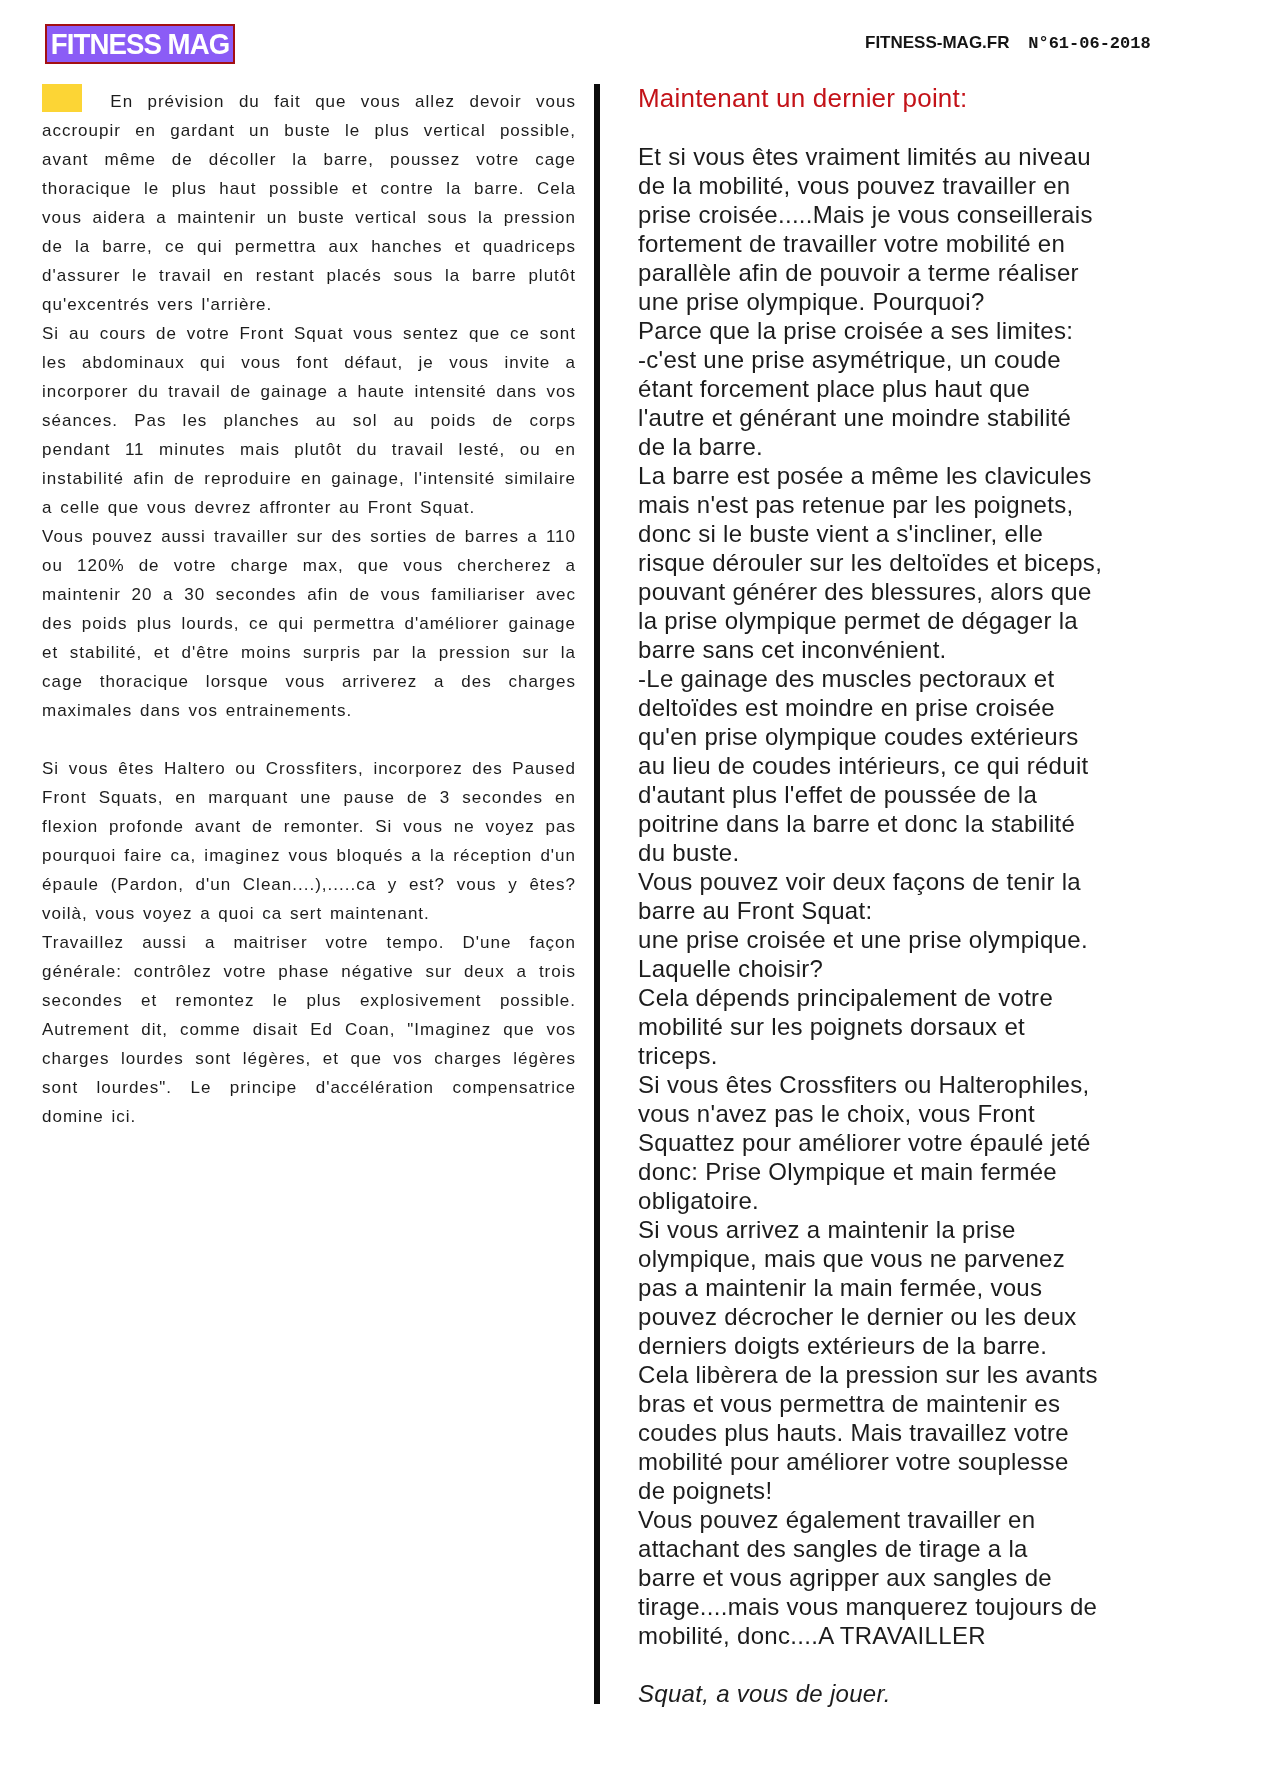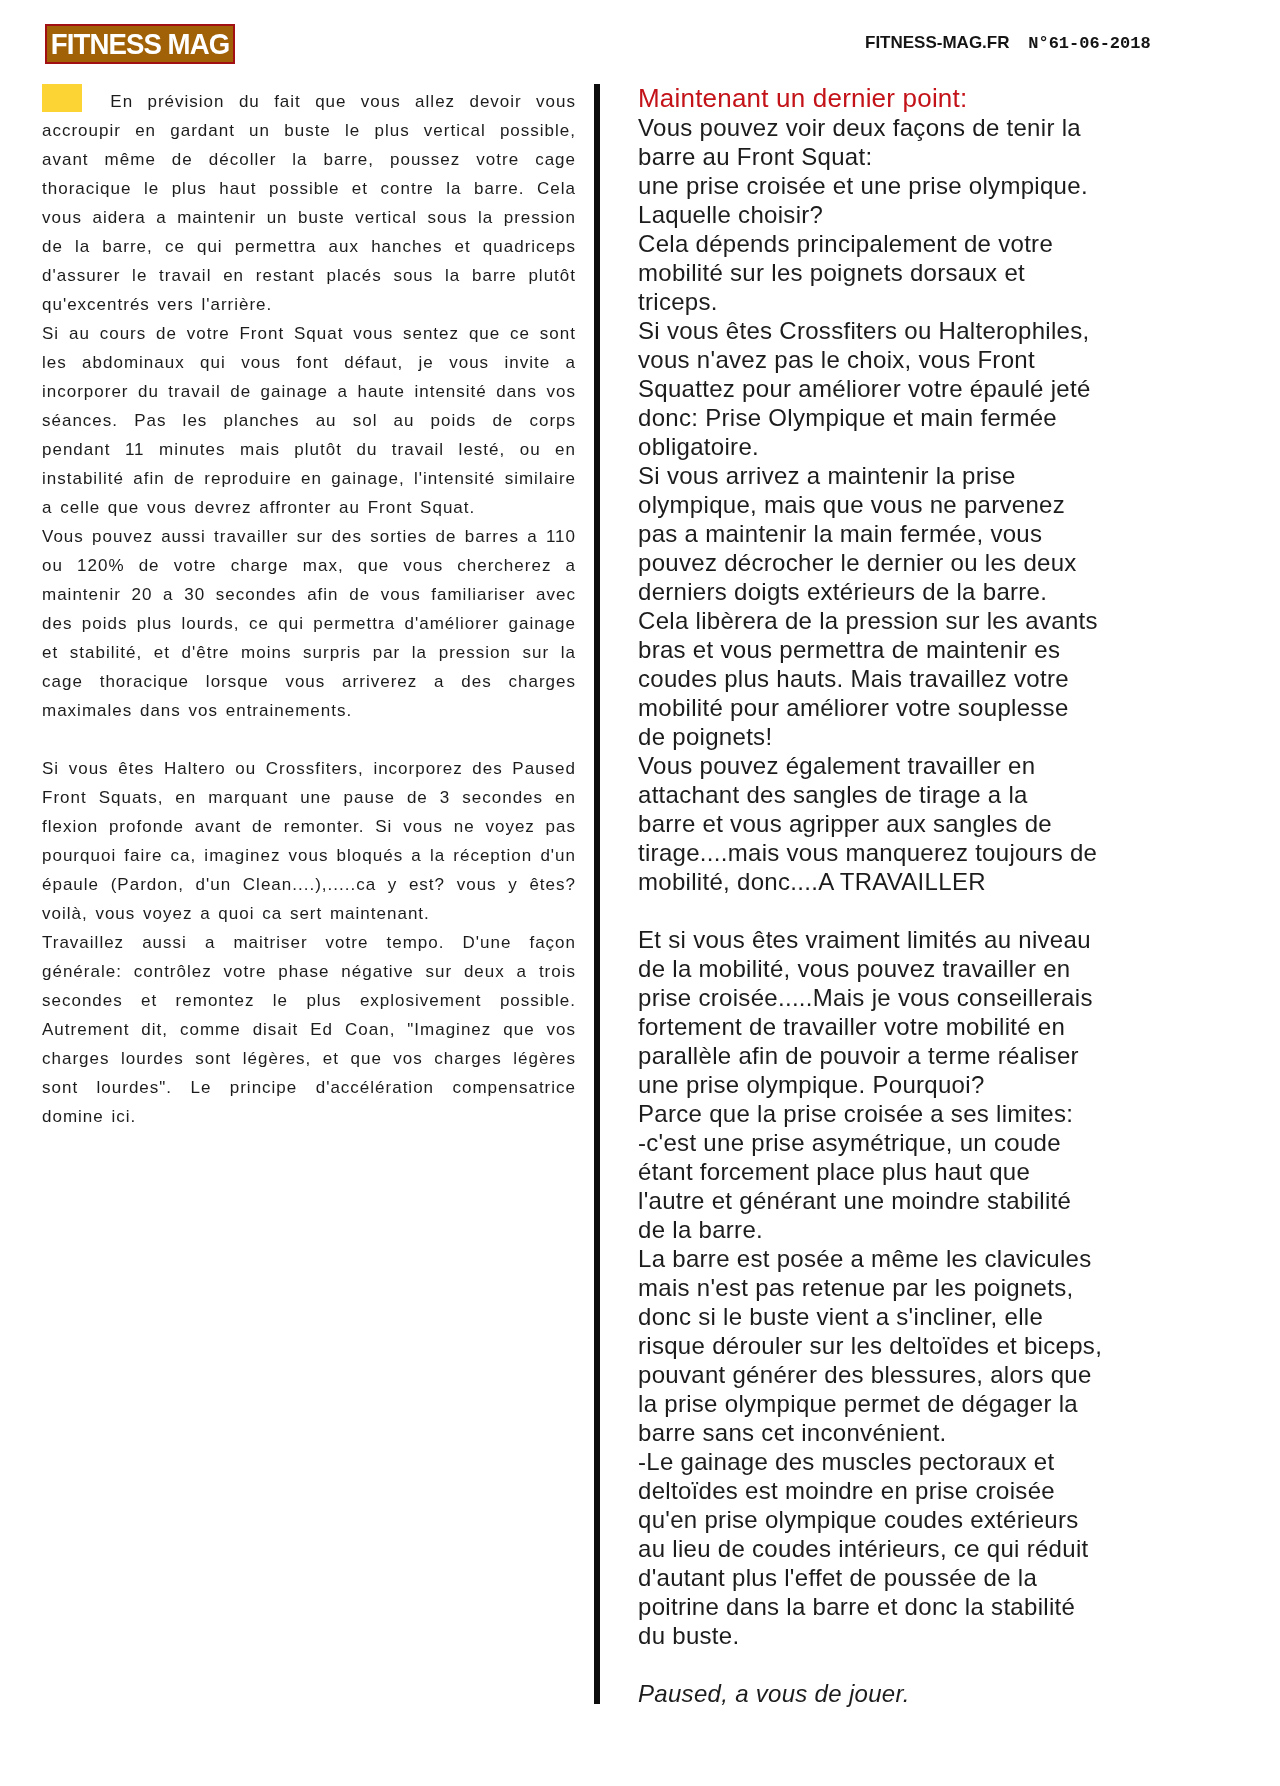--- a/index.html
+++ b/index.html
@@ -10,21 +10,21 @@
     font-family: "Liberation Sans", sans-serif;
     color: #1c1c1c;
     overflow: hidden;
   }
 
   
   .header { position: absolute; top: 0; left: 0; width: 1280px; height: 80px; background: #ffffff; }
   .logo-box {
     position: absolute; left: 45px; top: 24px;
     width: 190px; height: 40px;
-    background: #a16207;
+    background: #8b5cf6;
     display: flex; align-items: center; justify-content: center;
     box-shadow: inset 0 0 0 2px #a31013;
   }
   .logo-text {
     color: #ffffff; font-weight: bold; font-size: 30px;
     letter-spacing: -1px; transform: scaleX(.92); white-space: nowrap;
   }
   .categories {
     position: absolute; left: 248px; top: 33px;
     font-size: 17px; font-weight: bold; letter-spacing: .4px;
@@ -89,20 +89,45 @@
   <p>Si au cours de votre Front Squat vous sentez que ce sont les abdominaux qui vous font défaut, je vous invite a incorporer du travail de gainage a haute intensité dans vos séances. Pas les planches au sol au poids de corps pendant 11 minutes mais plutôt du travail lesté, ou en instabilité afin de reproduire en gainage, l'intensité similaire a celle que vous devrez affronter au Front Squat.</p>
   <p>Vous pouvez aussi travailler sur des sorties de barres a 110 ou 120% de votre charge max, que vous chercherez a maintenir 20 a 30 secondes afin de vous familiariser avec des poids plus lourds, ce qui permettra d'améliorer gainage et stabilité, et d'être moins surpris par la pression sur la cage thoracique lorsque vous arriverez a des charges maximales dans vos entrainements.</p>
   <p class="gap-top">Si vous êtes Haltero ou Crossfiters, incorporez des Paused Front Squats, en marquant une pause de 3 secondes en flexion profonde avant de remonter. Si vous ne voyez pas pourquoi faire ca, imaginez vous bloqués a la réception d'un épaule (Pardon, d'un Clean....),.....ca y est? vous y êtes? voilà, vous voyez a quoi ca sert maintenant.</p>
   <p>Travaillez aussi a maitriser votre tempo. D'une façon générale: contrôlez votre phase négative sur deux a trois secondes et remontez le plus explosivement possible. Autrement dit, comme disait Ed Coan, "Imaginez que vos charges lourdes sont légères, et que vos charges légères sont lourdes". Le principe d'accélération compensatrice domine ici.</p>
 </div>
 
 <div class="divider"></div>
 
 <div class="col-right">
   <h2 class="section-heading">Maintenant un dernier point:</h2>
+  <p class="block gap-top">Et si vous êtes vraiment limités au niveau
+de la mobilité, vous pouvez travailler en
+prise croisée.....Mais je vous conseillerais
+fortement de travailler votre mobilité en
+parallèle afin de pouvoir a terme réaliser
+une prise olympique. Pourquoi?
+Parce que la prise croisée a ses limites:
+-c'est une prise asymétrique, un coude
+étant forcement place plus haut que
+l'autre et générant une moindre stabilité
+de la barre.
+La barre est posée a même les clavicules
+mais n'est pas retenue par les poignets,
+donc si le buste vient a s'incliner, elle
+risque dérouler sur les deltoïdes et biceps,
+pouvant générer des blessures, alors que
+la prise olympique permet de dégager la
+barre sans cet inconvénient.
+-Le gainage des muscles pectoraux et
+deltoïdes est moindre en prise croisée
+qu'en prise olympique coudes extérieurs
+au lieu de coudes intérieurs, ce qui réduit
+d'autant plus l'effet de poussée de la
+poitrine dans la barre et donc la stabilité
+du buste.</p>
   <p class="block">Vous pouvez voir deux façons de tenir la
 barre au Front Squat:
 une prise croisée et une prise olympique.
 Laquelle choisir?
 Cela dépends principalement de votre
 mobilité sur les poignets dorsaux et
 triceps.
 Si vous êtes Crossfiters ou Halterophiles,
 vous n'avez pas le choix, vous Front
 Squattez pour améliorer votre épaulé jeté
@@ -116,39 +141,14 @@
 Cela libèrera de la pression sur les avants
 bras et vous permettra de maintenir es
 coudes plus hauts. Mais travaillez votre
 mobilité pour améliorer votre souplesse
 de poignets!
 Vous pouvez également travailler en
 attachant des sangles de tirage a la
 barre et vous agripper aux sangles de
 tirage....mais vous manquerez toujours de
 mobilité, donc....A TRAVAILLER</p>
-  <p class="block gap-top">Et si vous êtes vraiment limités au niveau
-de la mobilité, vous pouvez travailler en
-prise croisée.....Mais je vous conseillerais
-fortement de travailler votre mobilité en
-parallèle afin de pouvoir a terme réaliser
-une prise olympique. Pourquoi?
-Parce que la prise croisée a ses limites:
--c'est une prise asymétrique, un coude
-étant forcement place plus haut que
-l'autre et générant une moindre stabilité
-de la barre.
-La barre est posée a même les clavicules
-mais n'est pas retenue par les poignets,
-donc si le buste vient a s'incliner, elle
-risque dérouler sur les deltoïdes et biceps,
-pouvant générer des blessures, alors que
-la prise olympique permet de dégager la
-barre sans cet inconvénient.
--Le gainage des muscles pectoraux et
-deltoïdes est moindre en prise croisée
-qu'en prise olympique coudes extérieurs
-au lieu de coudes intérieurs, ce qui réduit
-d'autant plus l'effet de poussée de la
-poitrine dans la barre et donc la stabilité
-du buste.</p>
-  <p class="closing">Paused, a vous de jouer.</p>
+  <p class="closing">Squat, a vous de jouer.</p>
 </div>
 
 </body></html>

